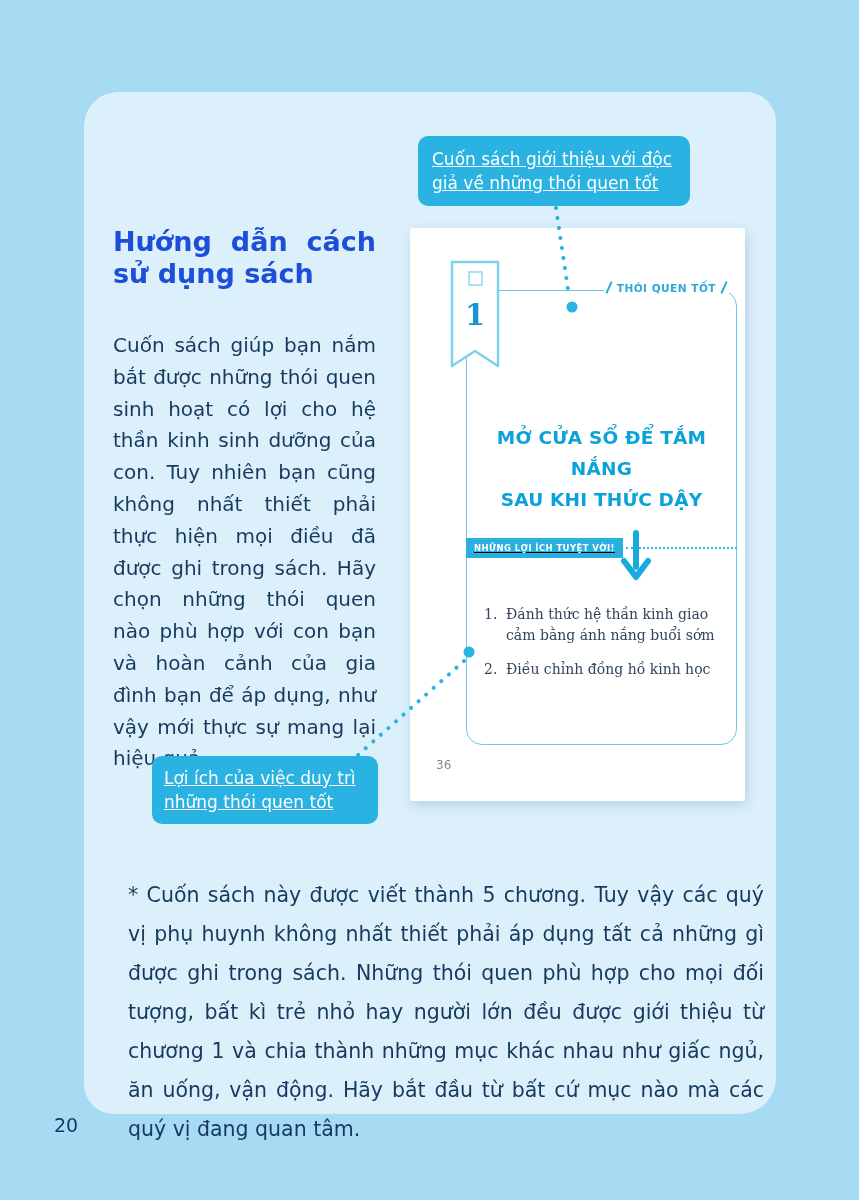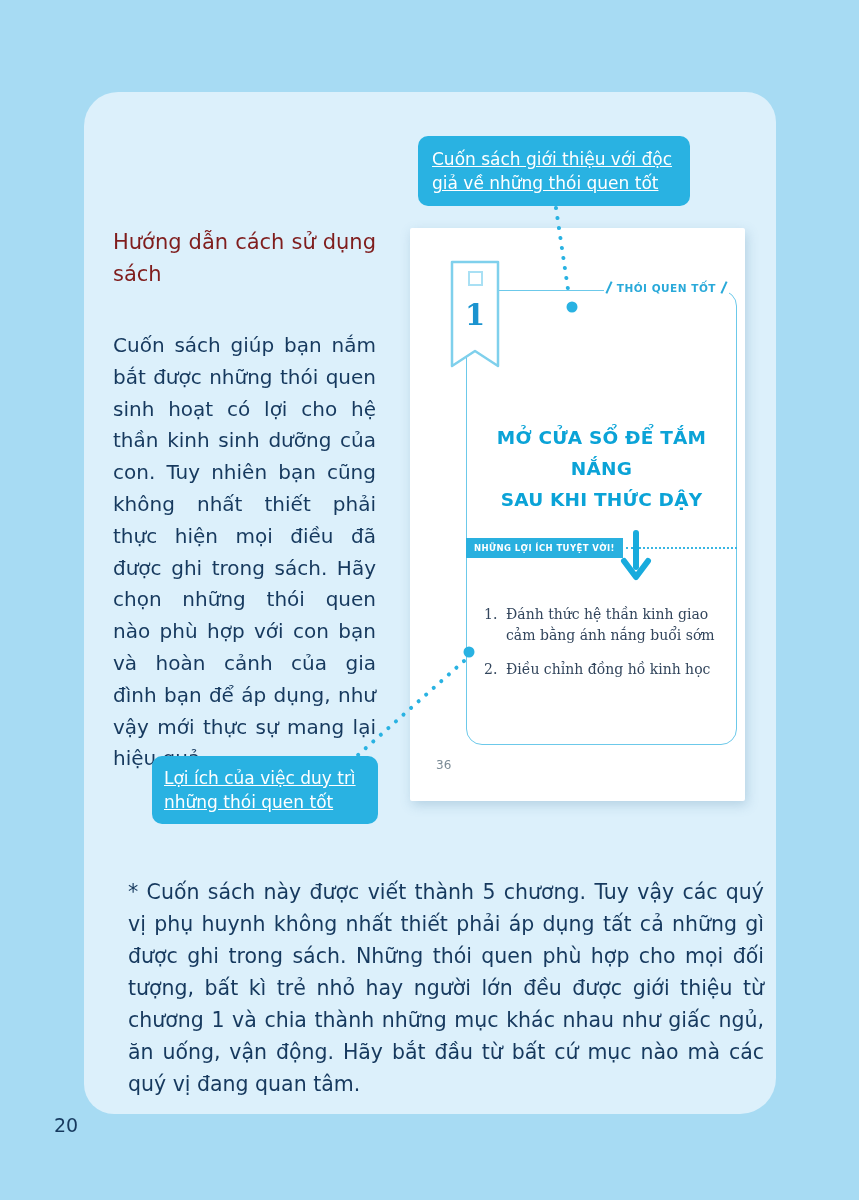--- a/index.html
+++ b/index.html
@@ -1,42 +1,42 @@
 <!DOCTYPE html>
 <html><head>
 <meta charset="utf-8">
 <style>
   html,body{margin:0;padding:0;}
   body{width:859px;height:1200px;background:#a7dbf3;font-family:"DejaVu Sans",sans-serif;position:relative;overflow:hidden;}
   .panel{position:absolute;left:84px;top:92px;width:692px;height:1022px;background:#dcf0fb;border-radius:34px 30px 36px 30px;}
   .callout{position:absolute;background:#29b2e2;color:#fff;border-radius:10px;font-size:17px;line-height:24px;z-index:5;text-decoration:underline;}
   .callout-top{left:418px;top:136px;width:244px;padding:11px 14px;}
   .callout-bottom{left:152px;top:756px;width:202px;padding:10px 12px;}
-  .heading{position:absolute;left:113px;top:226px;width:263px;font-size:21px;font-weight:normal;color:#7f1d1d;text-align:justify;line-height:32px;}
+  .heading{position:absolute;left:113px;top:226px;width:263px;font-size:27px;font-weight:bold;color:#1d4ed8;text-align:justify;line-height:32px;}
   .body-text{position:absolute;left:113px;top:302px;width:263px;font-size:20px;color:#16395e;text-align:justify;line-height:31.8px;margin-top:28px;}
   .card{position:absolute;left:410px;top:228px;width:335px;height:573px;background:#fff;border-radius:2px;box-shadow:2px 4px 12px rgba(90,140,175,0.30);z-index:1;}
   .frame{position:absolute;left:56px;top:62px;width:271px;height:455px;border:1.5px solid #6cc9ea;border-radius:16px;box-sizing:border-box;z-index:1;}
   .bookmark{position:absolute;left:40px;top:32px;width:50px;height:110px;z-index:3;}
   .bookmark svg{position:absolute;left:0;top:0;}
   .bm-square{position:absolute;left:18px;top:11px;width:11px;height:11px;border:2px solid #a9e0f4;}
   .bm-num{position:absolute;left:0;top:38px;width:100%;text-align:center;font-family:"DejaVu Serif",serif;font-weight:bold;font-size:29px;color:#1b93cf;}
   .header-label{position:absolute;right:16px;top:53px;background:#fff;padding:0 4px;display:flex;align-items:center;gap:7px;z-index:2;color:#29a9d9;font-size:10.5px;font-weight:bold;letter-spacing:0.5px;white-space:nowrap;text-align:center;}
   .slash{width:2px;height:13px;background:#29a9d9;transform:rotate(24deg);}
   .card-title{position:absolute;left:56px;top:194px;width:271px;text-align:center;color:#0ba3d7;font-weight:bold;font-size:18.5px;line-height:31px;letter-spacing:0.2px;z-index:2;}
-  .benefits-row{position:absolute;left:56px;top:310px;width:271px;display:flex;align-items:center;z-index:2;}
+  .benefits-row{position:absolute;left:56px;top:310px;width:271px;display:flex;align-items:center;z-index:2;text-decoration:underline;}
   .banner{background:#29b0df;color:#fff;font-size:8.5px;font-weight:bold;letter-spacing:0.4px;padding:5px 8px;white-space:nowrap;}
   .dotline{flex:1;border-top:2.5px dotted #38b6e3;height:0;margin-left:3px;}
   .down-arrow{position:absolute;left:208px;top:301px;z-index:3;}
   .benefit-list{position:absolute;left:74px;top:376px;width:245px;font-family:"DejaVu Serif",serif;font-size:14px;line-height:21px;color:#32455c;z-index:2;}
   .benefit-item{display:flex;margin-bottom:13px;}
   .benefit-num{width:22px;flex:none;}
   .benefit-text{flex:1;}
   .card-pagenum{position:absolute;left:26px;top:530px;font-size:12px;color:#7b8b96;}
   .connectors{position:absolute;left:0;top:0;z-index:4;pointer-events:none;}
-  .footnote{position:absolute;left:128px;top:876px;width:636px;font-size:20.5px;line-height:32px;color:#16395e;text-align:justify;}
+  .footnote{position:absolute;left:128px;top:876px;width:636px;font-size:20.5px;line-height:39px;color:#16395e;text-align:justify;}
   .pagenum{position:absolute;left:54px;top:1114px;font-size:19px;color:#16395e;}
 </style>
 </head>
 <body>
 
 <div class="panel"></div>
 
 <div class="callout callout-top">
   <span>Cuốn sách giới thiệu với độc giả về những thói quen tốt</span>
 </div>

